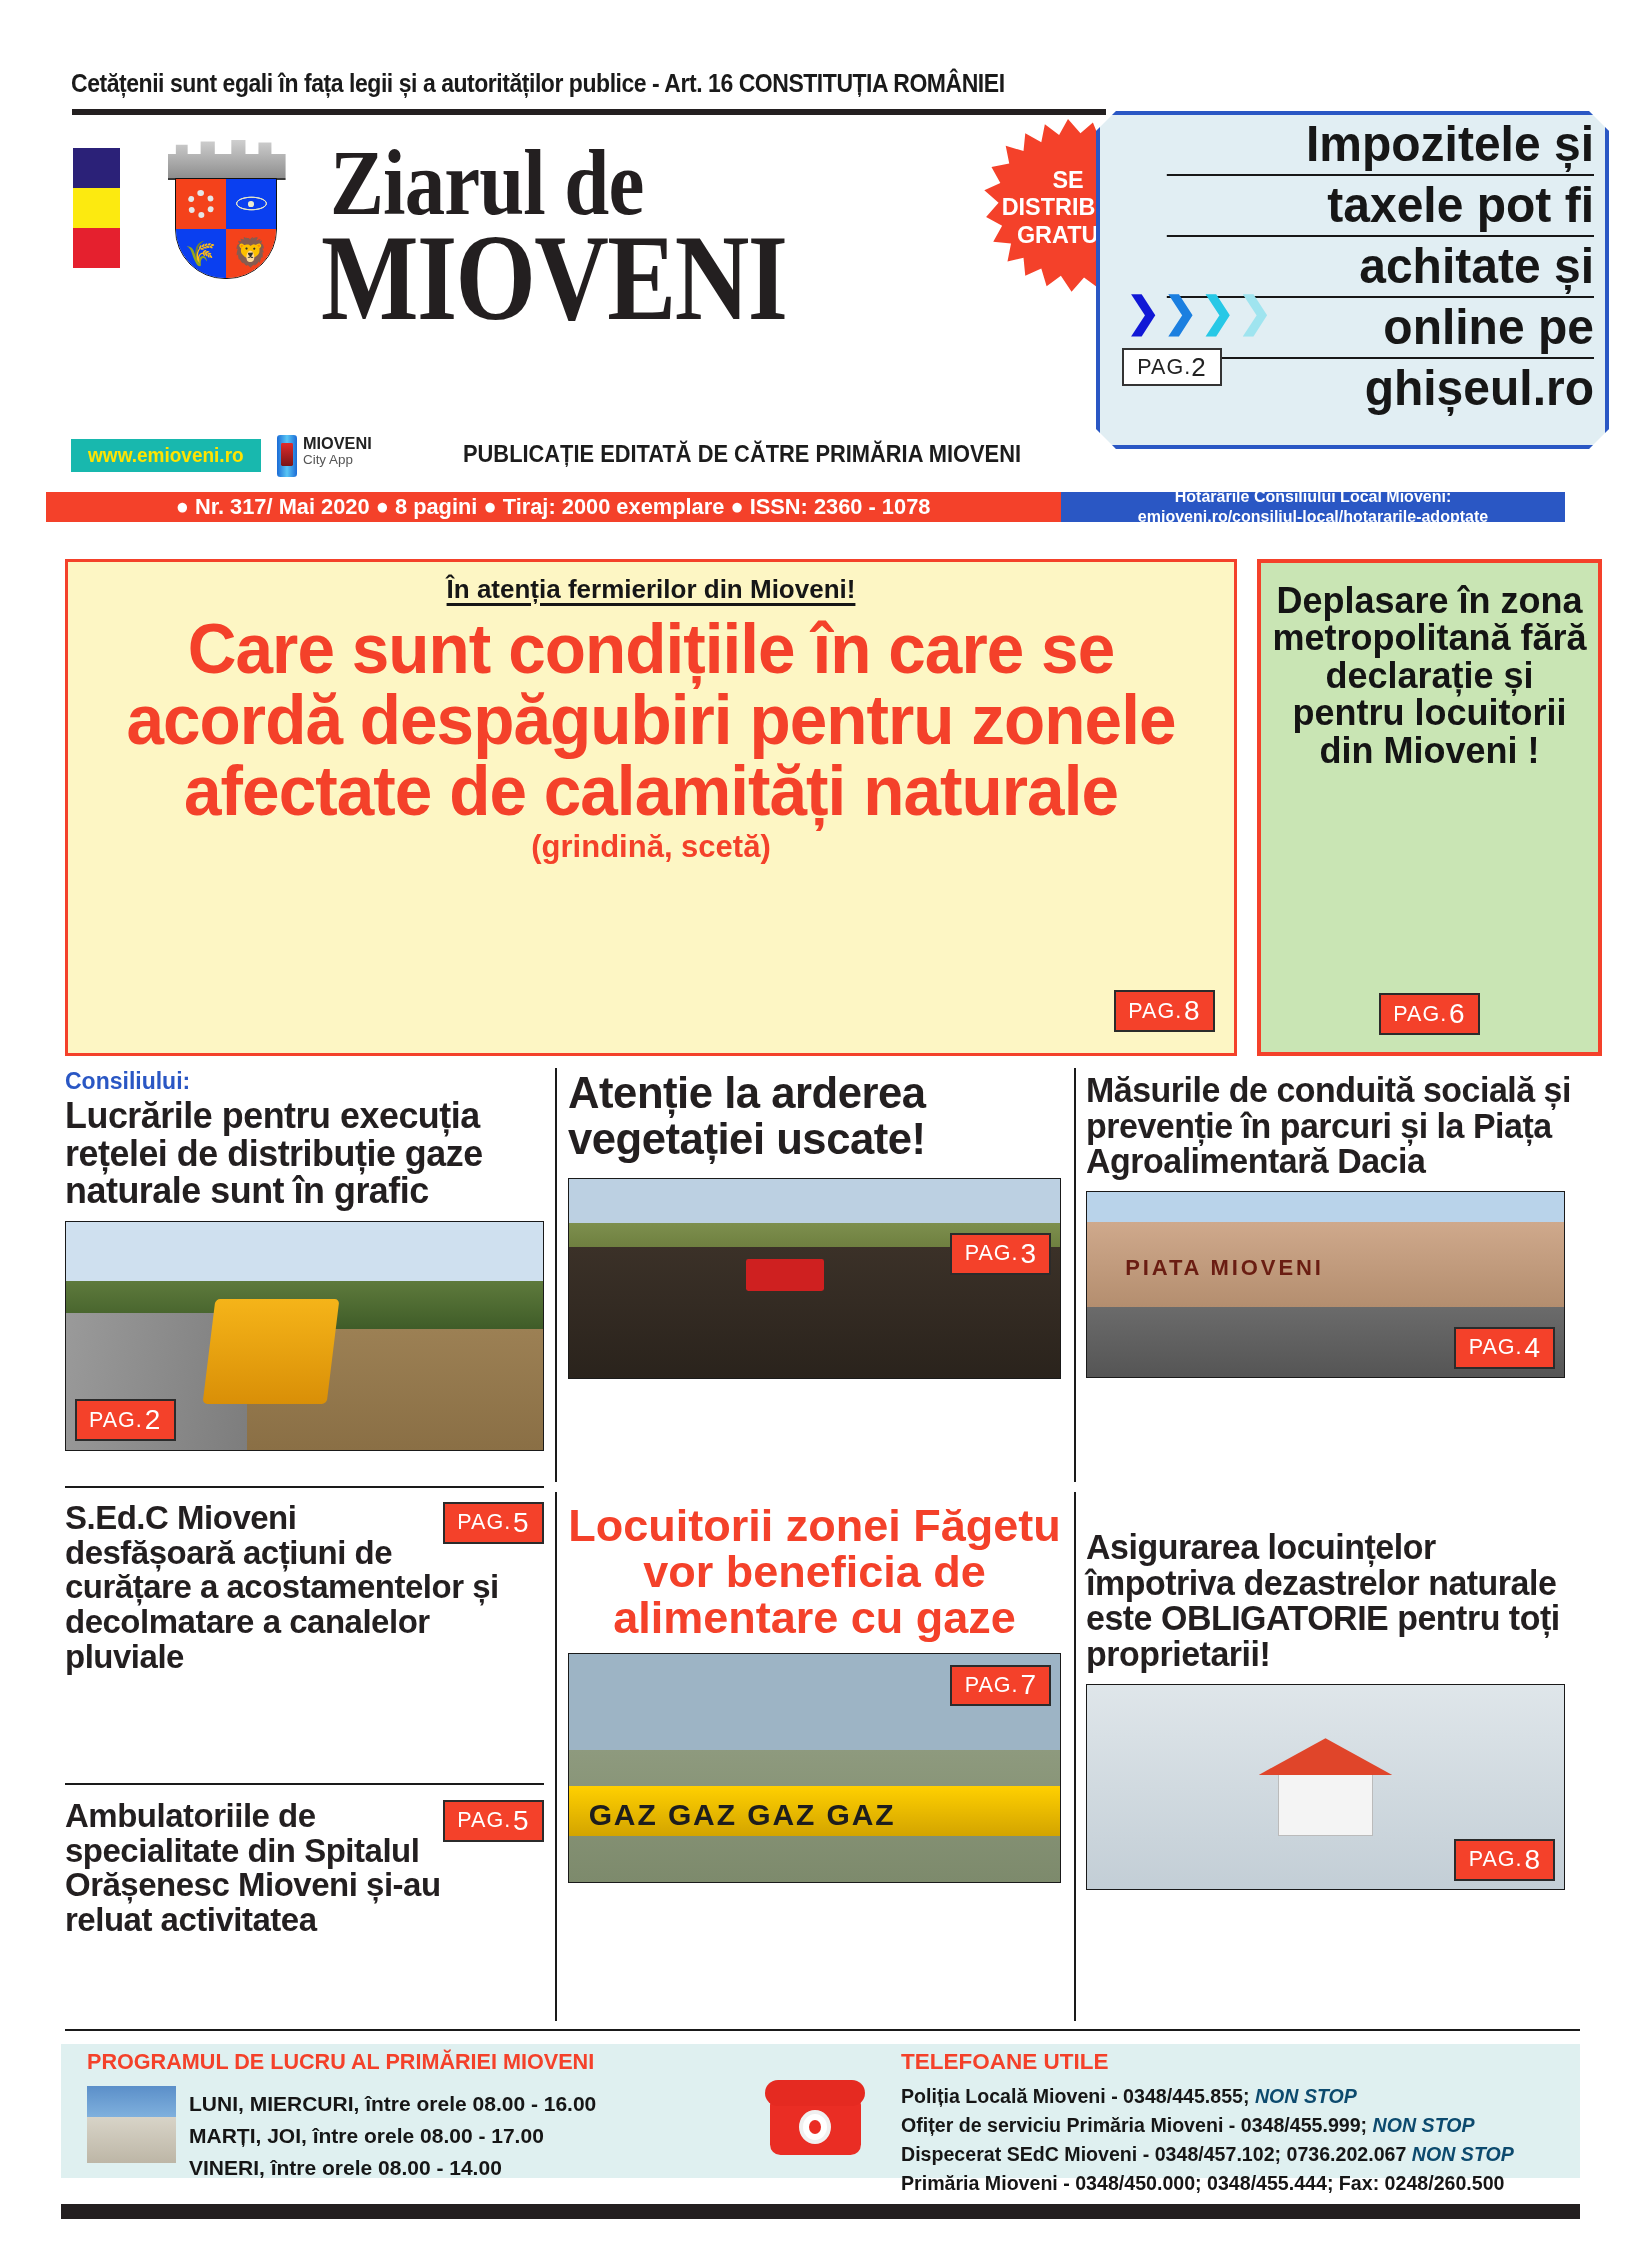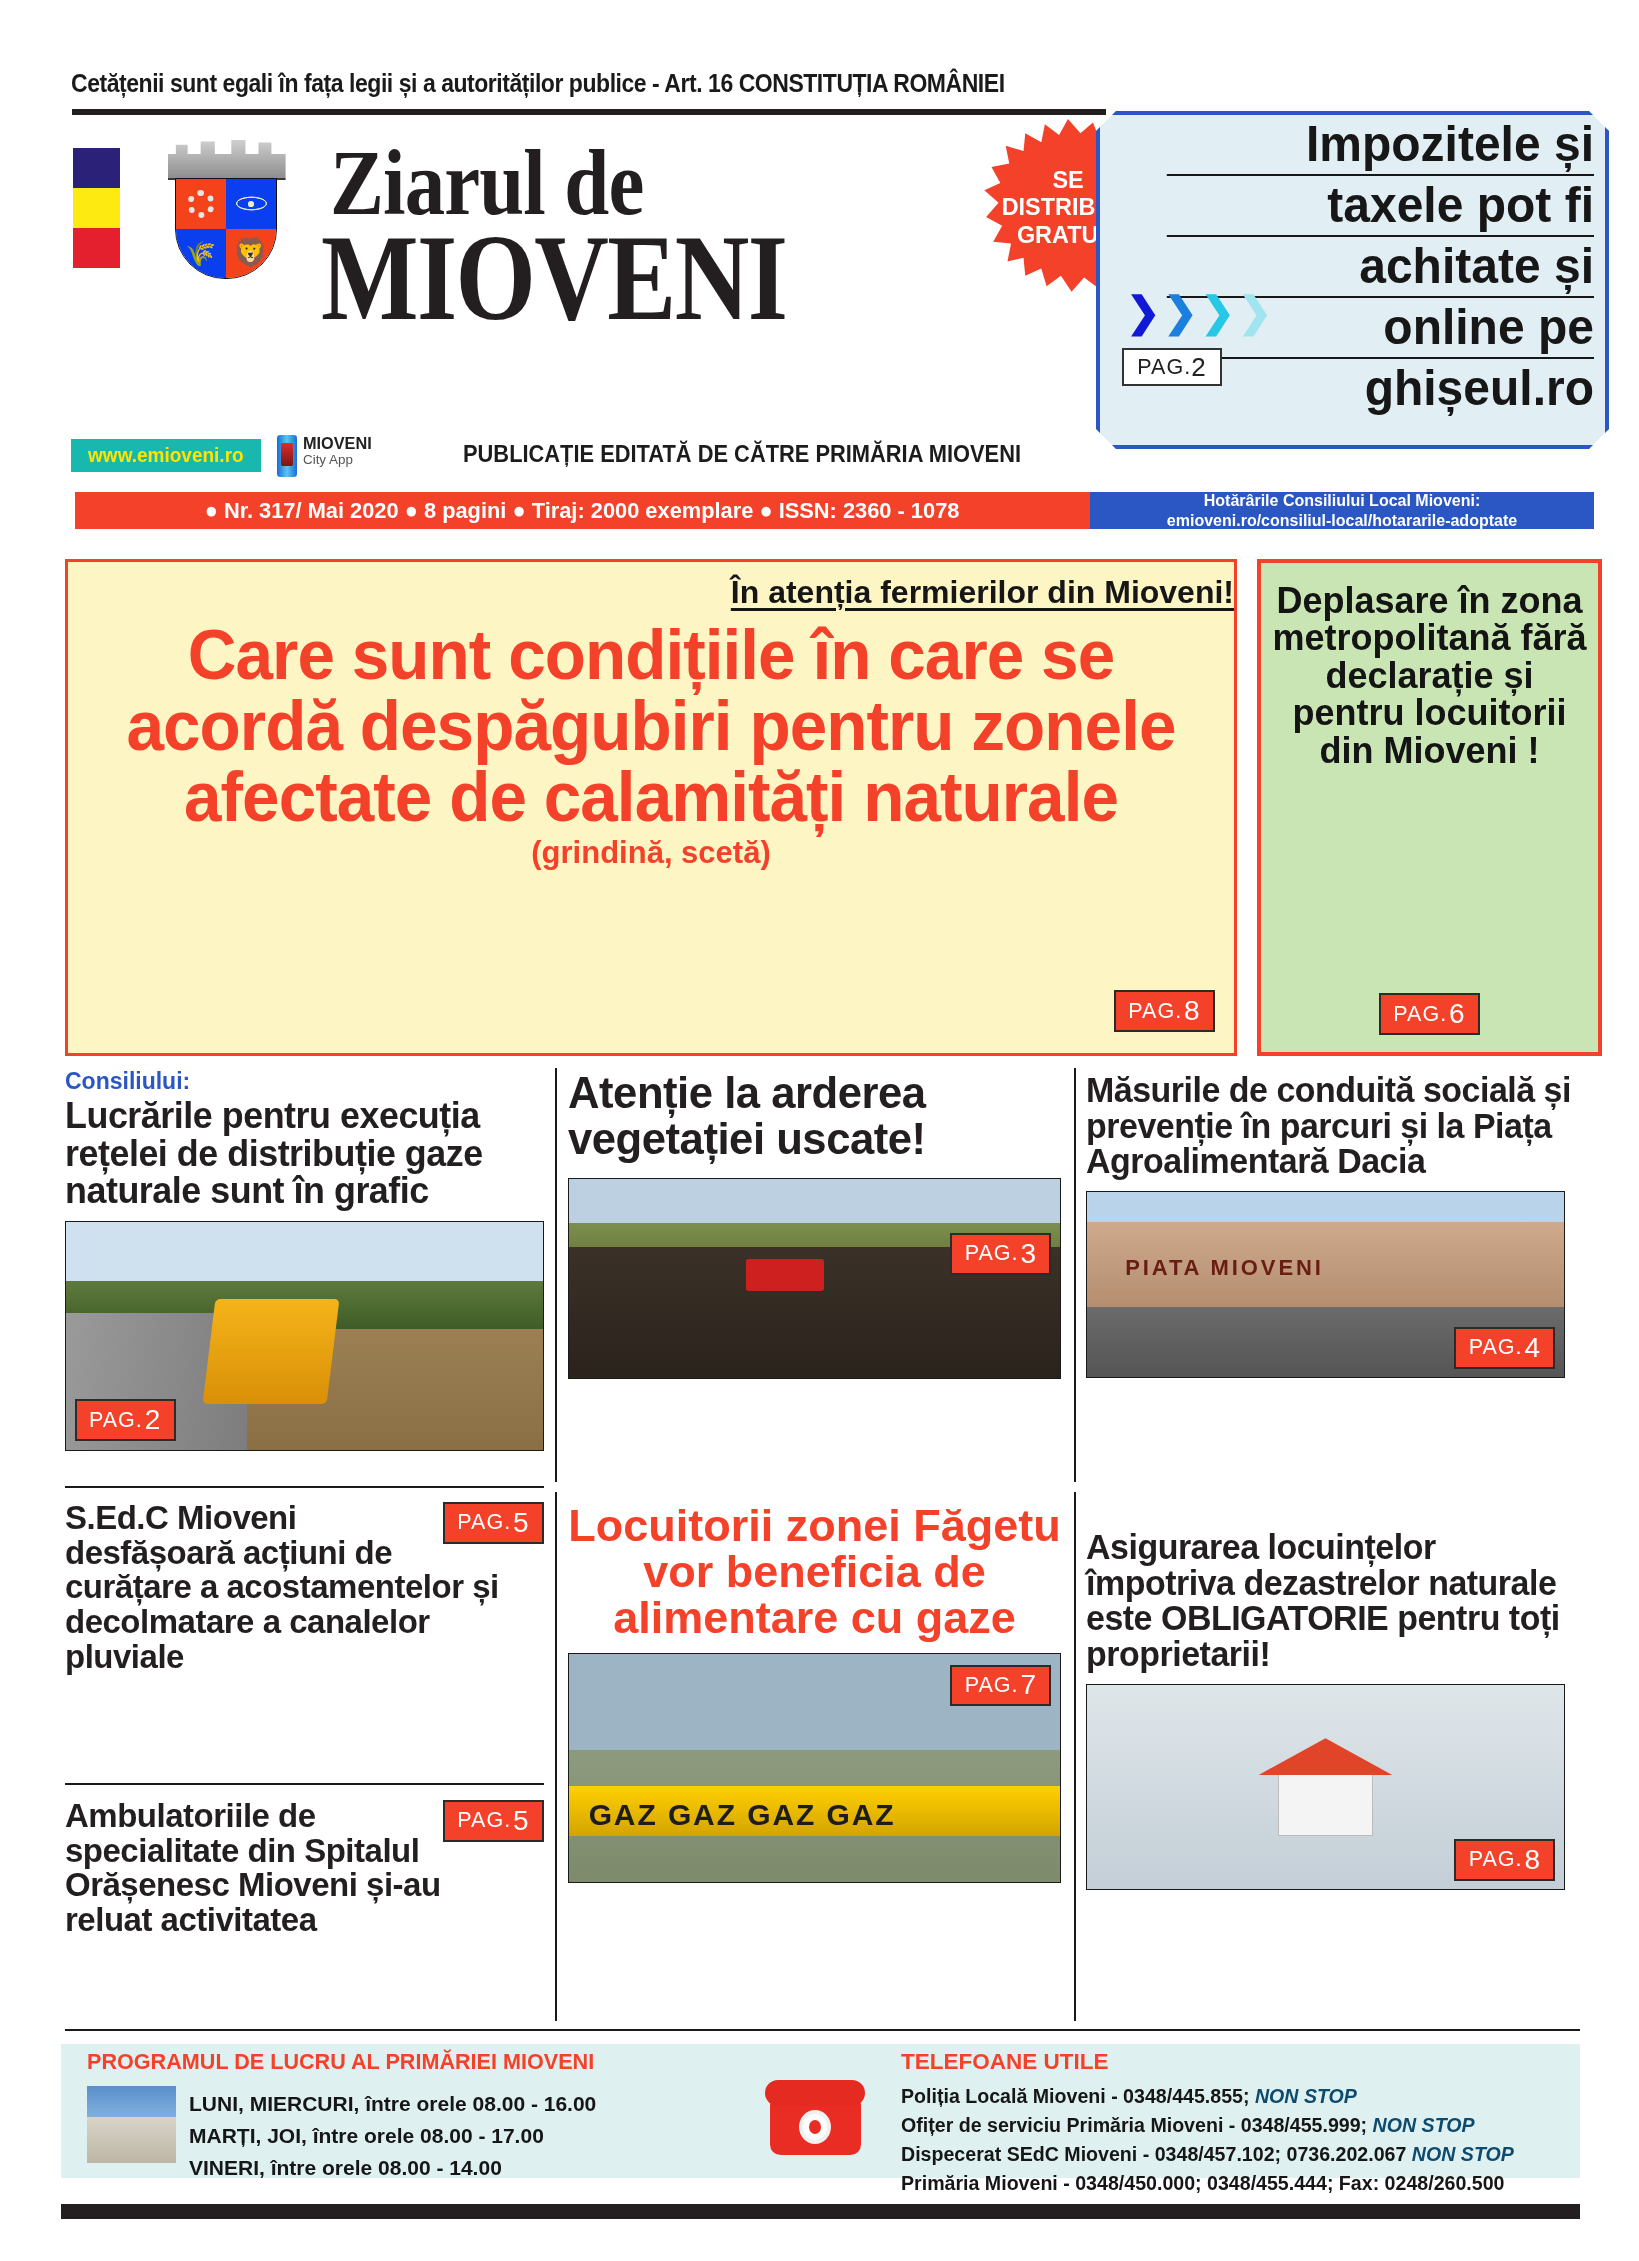--- a/index.html
+++ b/index.html
@@ -104,21 +104,21 @@
   .chev span{font-size:41px;font-weight:bold;line-height:1;}
   .pagbox-outline{
     position:absolute;left:1122px;top:348px;width:96px;height:34px;
     border:2.4px solid #333;background:#fff;color:#222;
     display:flex;align-items:center;justify-content:center;
     font-size:21.5px;letter-spacing:1px;
   }
   .pagbox-outline b{font-size:26px;font-weight:normal;}
 
   
-  .infobar{position:absolute;left:75px;top:492px;width:1519px;height:37px;display:flex;justify-content:space-between;}
+  .infobar{position:absolute;left:46px;top:492px;width:1519px;height:30px;display:flex;justify-content:space-between;}
   .infobar .red{flex:0 0 1015px;background:#f4412a;display:flex;align-items:center;justify-content:center;}
   .infobar .red span{color:#fff;font-weight:bold;font-size:22.5px;white-space:nowrap;transform:scaleX(.97);}
   .infobar .blue{flex:1;background:#2a57c4;display:flex;flex-direction:column;align-items:center;justify-content:center;}
   .infobar .blue span{color:#fff;font-weight:bold;font-size:16px;line-height:1.25;white-space:nowrap;}
 
   
   .webbadge{position:absolute;left:71px;top:439px;width:190px;height:33px;background:#18b8ae;
     display:flex;align-items:center;justify-content:center;}
   .webbadge span{color:#ffe400;font-weight:bold;font-size:20px;transform:scaleX(.95);}
   .appicon{position:absolute;left:277px;top:435px;width:20px;height:42px;
@@ -129,21 +129,21 @@
   .appname small{display:block;font-size:13.4px;font-weight:normal;color:#555;}
   .pubtext{position:absolute;left:463px;top:441px;font-size:23px;font-weight:bold;color:#1c1c1c;
     transform:scaleX(.95);transform-origin:left center;white-space:nowrap;}
 
   
   .lead{
     position:absolute;left:65px;top:559px;width:1172px;height:497px;
     background:#fdf6c4;border:3.3px solid #f4412a;box-sizing:border-box;
   }
   .lead .kicker{
-    text-align:right;margin-top:11.5px;font-size:32px;font-weight:bold;color:#161616;
+    text-align:center;margin-top:11.5px;font-size:26px;font-weight:bold;color:#161616;
     text-decoration:underline;text-underline-offset:4.8px;text-decoration-thickness:2.9px;
   }
   .lead .big{
     margin-top:8.6px;text-align:center;color:#f4412a;font-weight:bold;
     font-size:71px;line-height:1.0;letter-spacing:-1px;
     transform:scaleX(0.95);
   }
   .lead .sub{
     margin-top:2.9px;text-align:center;color:#f4412a;font-weight:bold;font-size:31px;
   }

